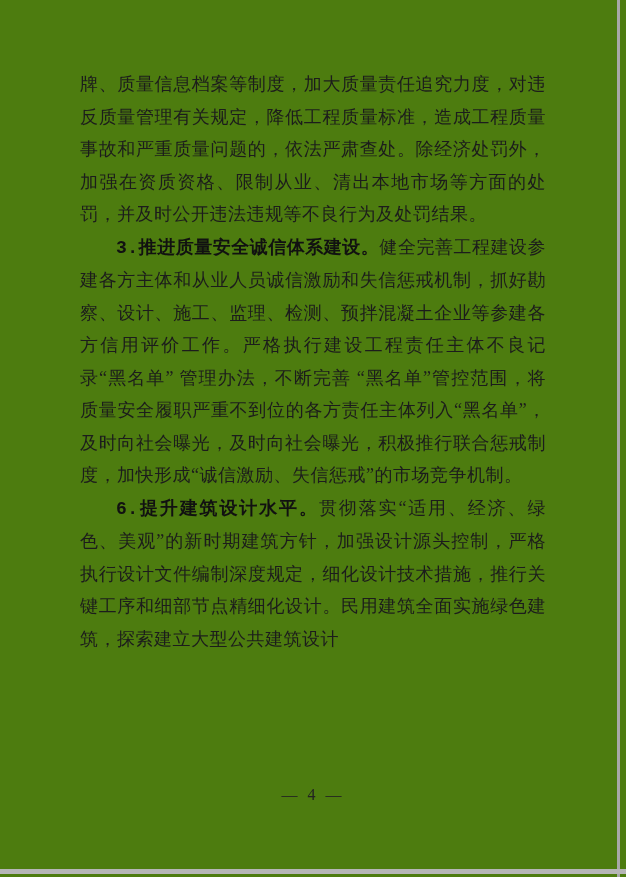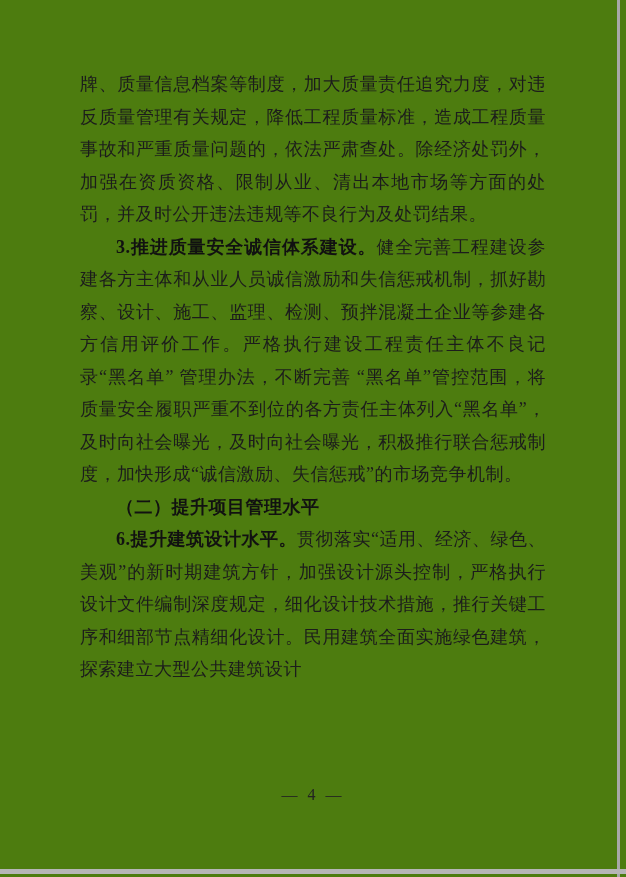--- a/index.html
+++ b/index.html
@@ -29,20 +29,21 @@
   .content p {
     margin: 0;
     padding: 0;
   }
   .indent {
     text-indent: 2em;
   }
   .bold-lead {
     font-weight: 700;
     color: #111;
+    font-family: Liberation Mono, monospace;
   }
   .section-heading {
     font-weight: 700;
     color: #111;
   }
   .footer {
     position: absolute;
     top: 786px;
     left: 0;
     width: 100%;
@@ -74,21 +75,20 @@
 <div class="page">
 
   <div class="content">
 
     <p><span>牌、质量信息档案等制度，加大质量责任追究力度，对违反质量管理有关规定，降低工程质量标准，造成工程质量事故和严重质量问题的，依法严肃查处。除经济处罚外，加强在资质资格、限制从业、清出本地市场等方面的处罚，并及时公开违法违规等不良行为及处罚结果。</span></p>
 
 
     <p class="indent"><span class="bold-lead">3.推进质量安全诚信体系建设。</span><span>健全完善工程建设参建各方主体和从业人员诚信激励和失信惩戒机制，抓好勘察、设计、施工、监理、检测、预拌混凝土企业等参建各方信用评价工作。严格执行建设工程责任主体不良记录“黑名单” 管理办法，不断完善 “黑名单”管控范围，将质量安全履职严重不到位的各方责任主体列入“黑名单”，及时向社会曝光，及时向社会曝光，积极推行联合惩戒制度，加快形成“诚信激励、失信惩戒”的市场竞争机制。</span></p>
 
 
-    <p class="indent"><span class="section-heading">（二）提升项目管理水平</span></p>
 
     <p class="indent"><span class="bold-lead">6.提升建筑设计水平。</span><span>贯彻落实“适用、经济、绿色、美观”的新时期建筑方针，加强设计源头控制，严格执行设计文件编制深度规定，细化设计技术措施，推行关键工序和细部节点精细化设计。民用建筑全面实施绿色建筑，探索建立大型公共建筑设计</span></p>
 
   </div>
 
   <div class="footer">— 4 —</div>
 
   <div class="edge-right"></div>
   <div class="edge-bottom"></div>
 

